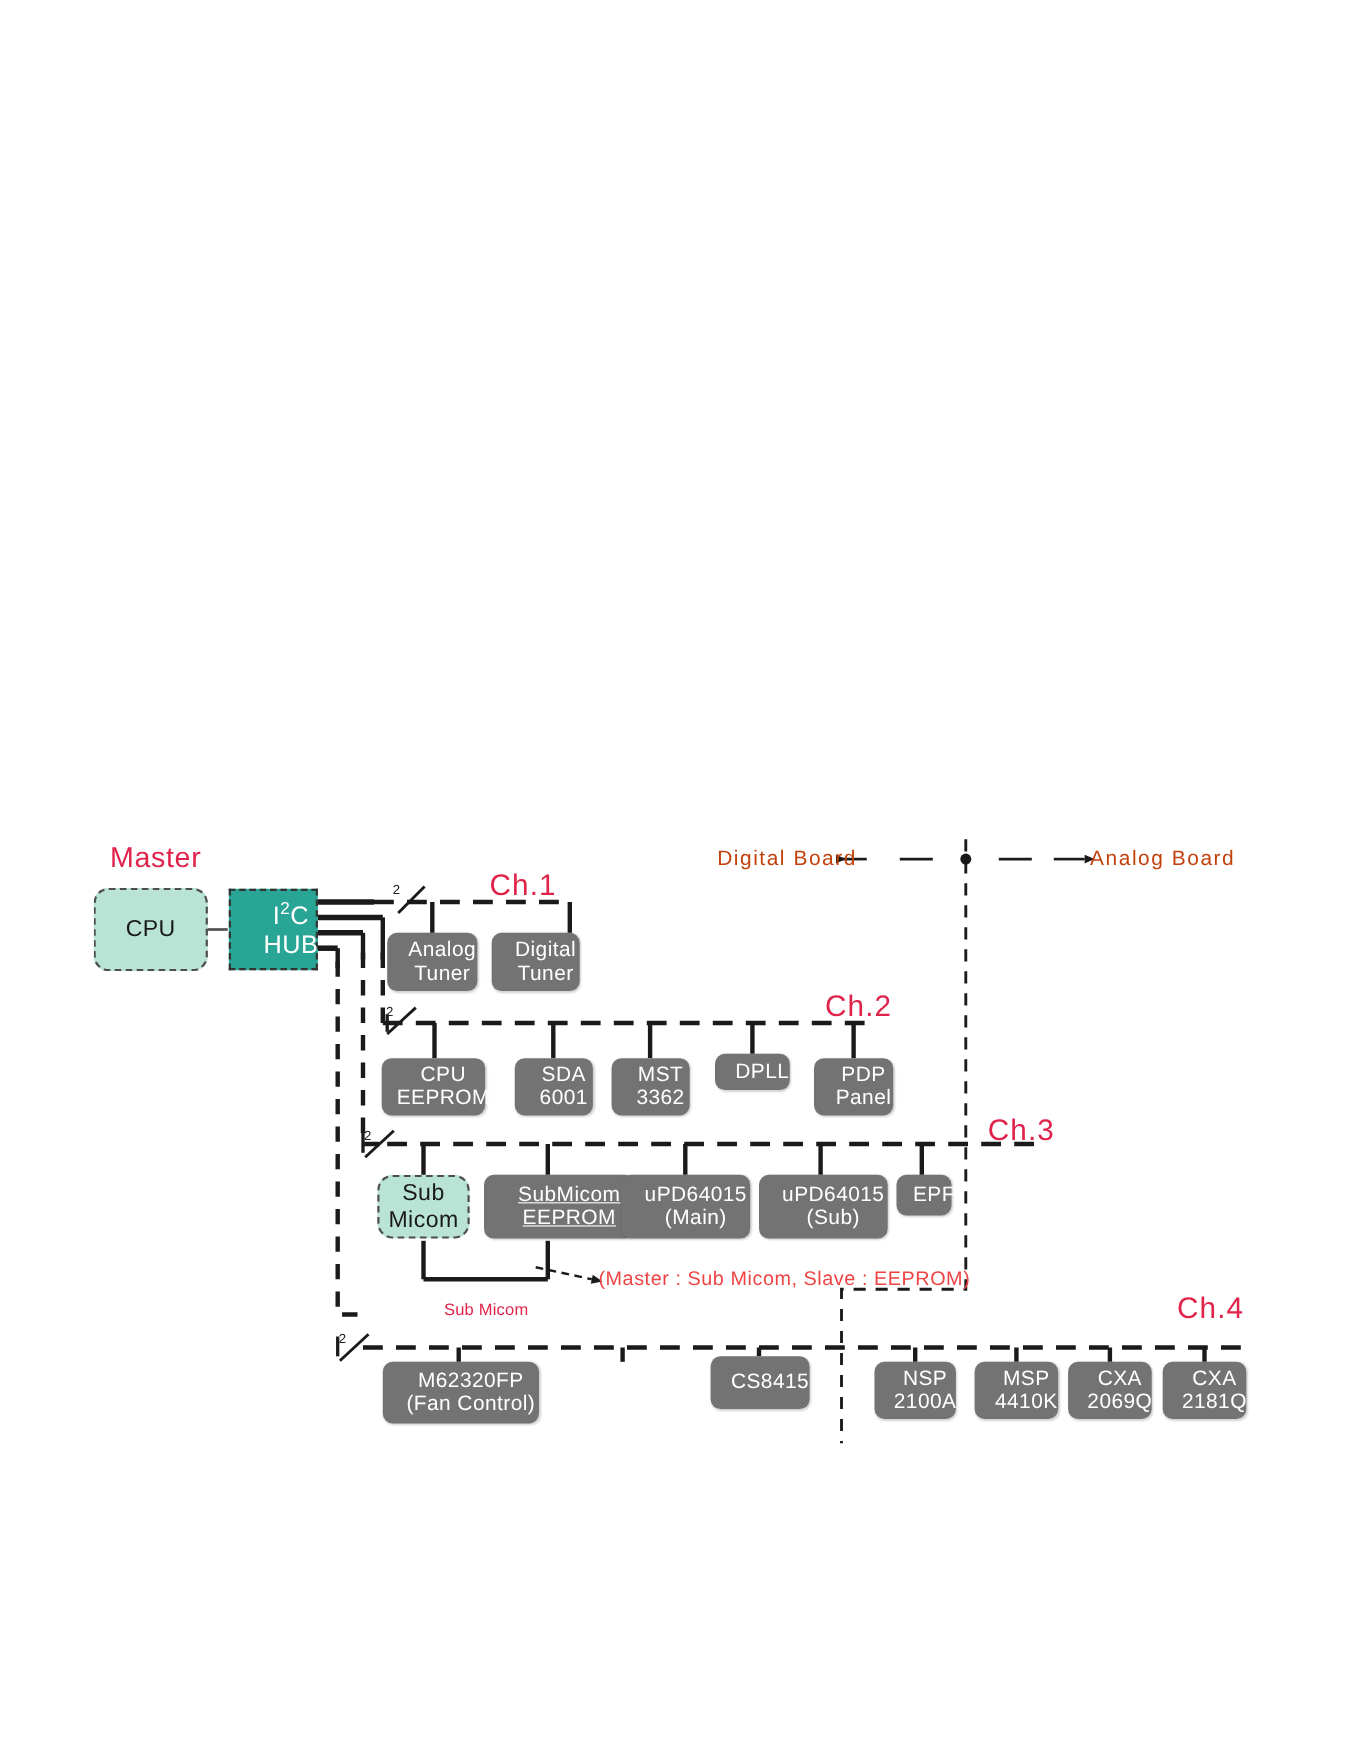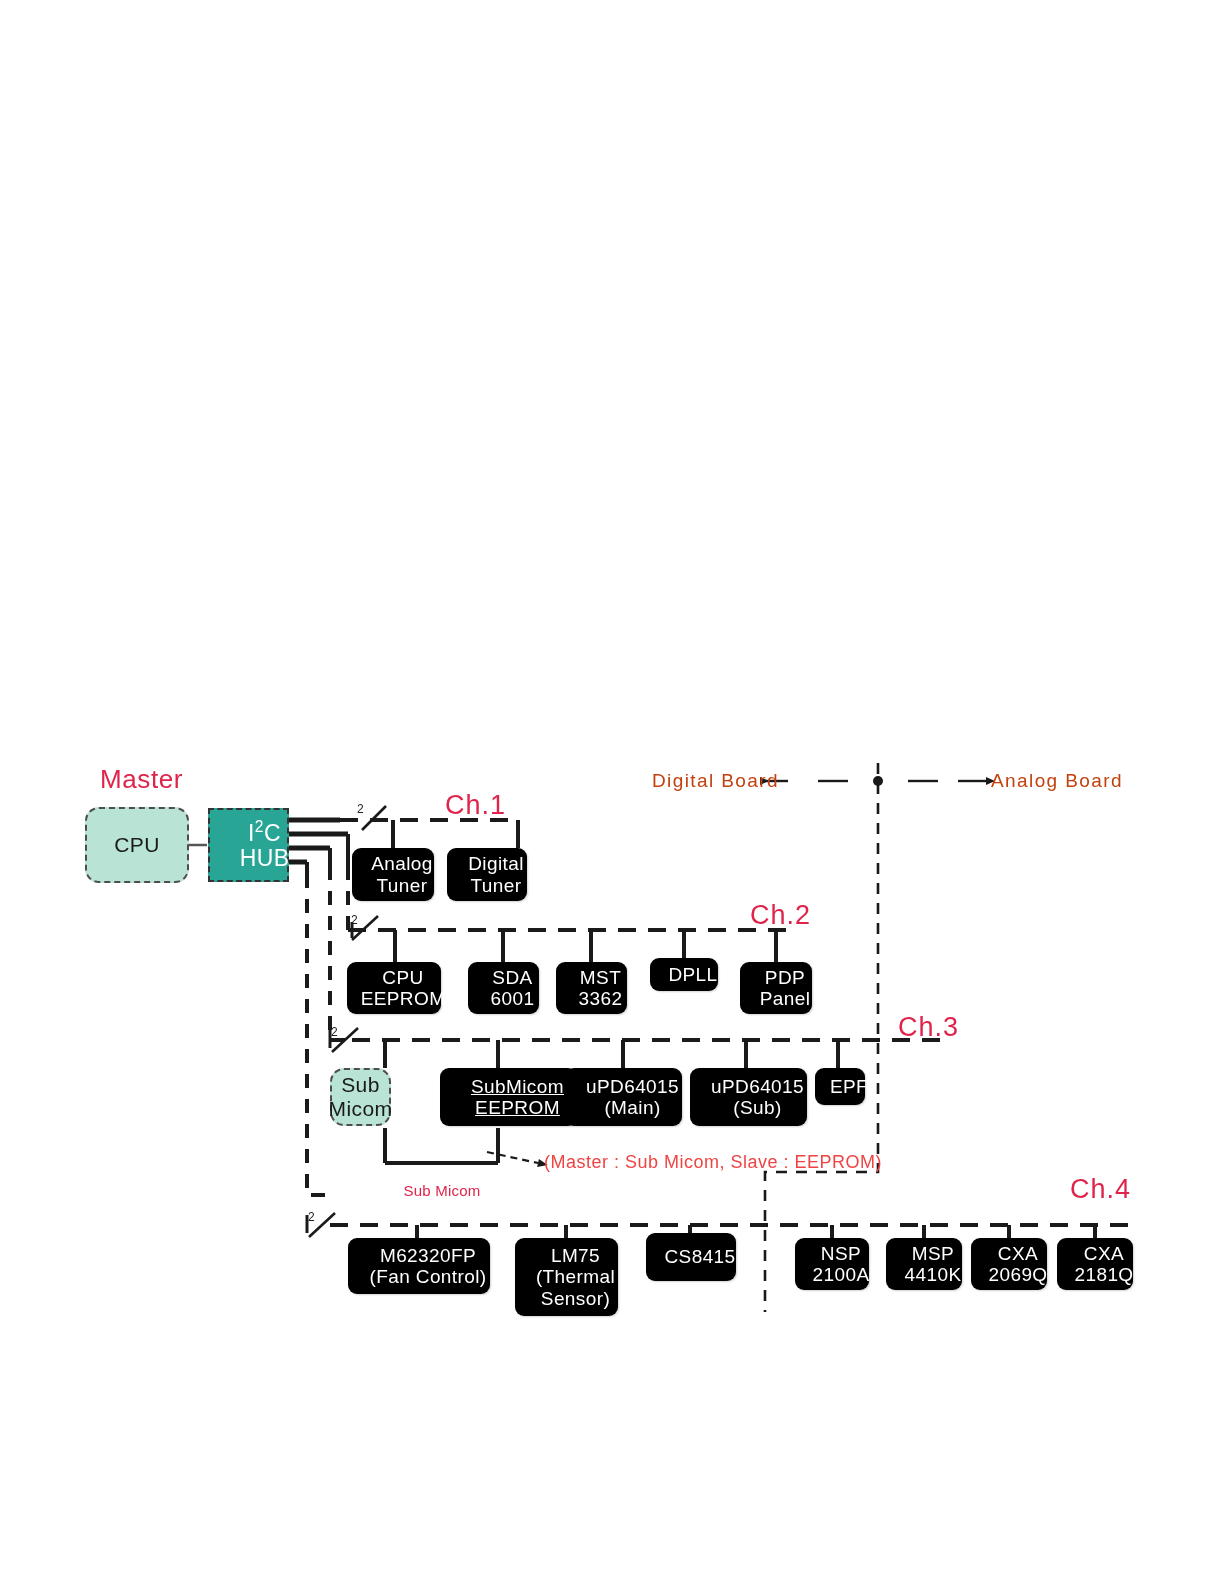--- a/index.html
+++ b/index.html
@@ -34,21 +34,21 @@
     display: flex;
     flex-direction: column;
     align-items: center;
     justify-content: center;
     text-align: center;
     line-height: 1.12;
     white-space: pre-line;
     letter-spacing: 0.4px;
   }
   .node.blue {
-    background: #000000;
+    background: #737373;
     color: #ffffff;
     border-radius: 9px;
     font-size: 19px;
     box-shadow: 1px 1px 2px rgba(0,0,0,0.18);
     padding-left: 18px;
   }
   .node.mint {
     background: #b9e3d4;
     color: #1a1a1a;
     border: 2.5px dashed #4d4d4d;
@@ -248,35 +248,32 @@
   <div class="node blue" style="left:347px; top:962px; width:94px; height:52px;">CPU
 EEPROM</div>
   <div class="node blue" style="left:468px; top:962px; width:71px; height:52px;">SDA
 6001</div>
   <div class="node blue" style="left:556px; top:962px; width:71px; height:52px;">MST
 3362</div>
   <div class="node blue" style="left:650px; top:958px; width:68px; height:33px;">DPLL</div>
   <div class="node blue" style="left:740px; top:962px; width:72px; height:52px;">PDP
 Panel</div>
 
-  <div class="node mint" style="left:330px; top:1068px; width:61px; height:58px;">Sub
+  <div class="node mint" style="left:343px; top:1068px; width:84px; height:58px;">Sub
 Micom</div>
   <div class="node blue" style="left:440px; top:1068px; width:137px; height:58px;text-decoration:underline;">SubMicom
 EEPROM</div>
   <div class="node blue" style="left:565px; top:1068px; width:117px; height:58px;">uPD64015
 (Main)</div>
   <div class="node blue" style="left:690px; top:1068px; width:117px; height:58px;">uPD64015
 (Sub)</div>
   <div class="node blue" style="left:815px; top:1068px; width:50px; height:37px;">EPF</div>
 
   <div class="node blue" style="left:348px; top:1238px; width:142px; height:56px;">M62320FP
 (Fan Control)</div>
-  <div class="node blue" style="left:515px; top:1238px; width:103px; height:78px;">LM75
-(Thermal
-Sensor)</div>
   <div class="node blue" style="left:646px; top:1233px; width:90px; height:48px;">CS8415</div>
   <div class="node blue" style="left:795px; top:1238px; width:74px; height:52px;">NSP
 2100A</div>
   <div class="node blue" style="left:886px; top:1238px; width:76px; height:52px;">MSP
 4410K</div>
   <div class="node blue" style="left:971px; top:1238px; width:76px; height:52px;">CXA
 2069Q</div>
   <div class="node blue" style="left:1057px; top:1238px; width:76px; height:52px;">CXA
 2181Q</div>
 

